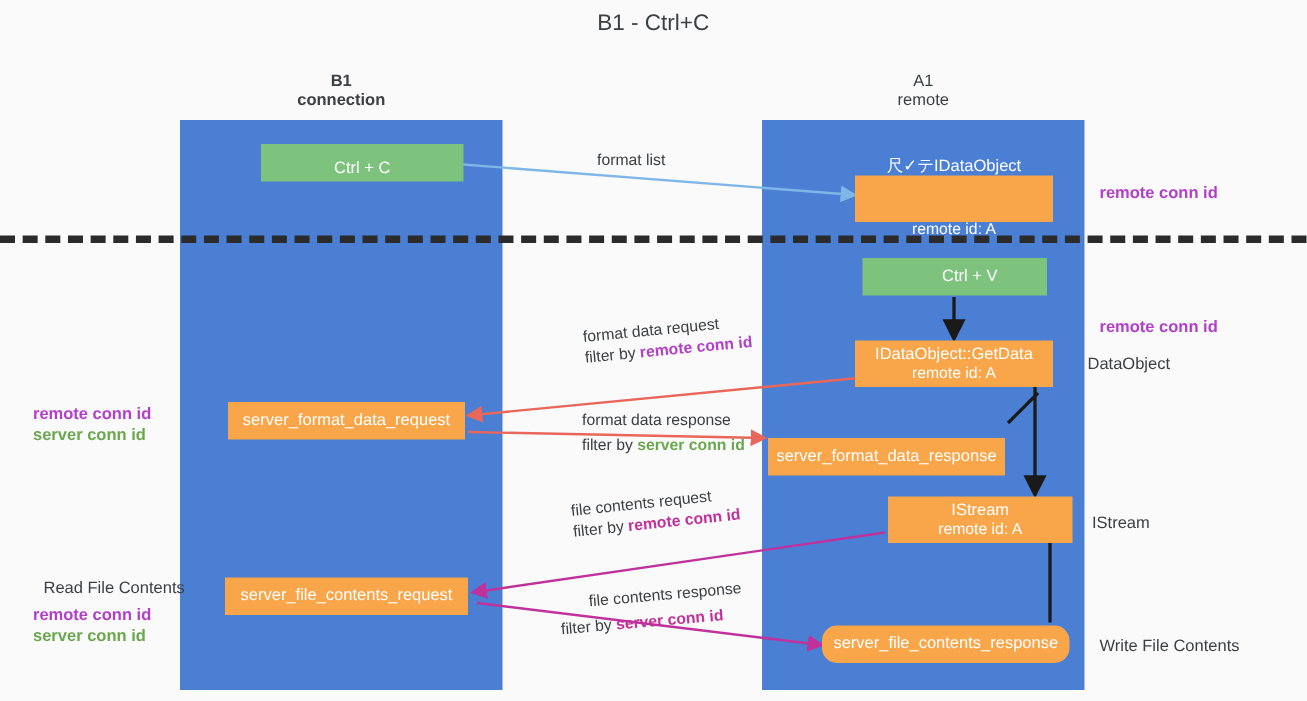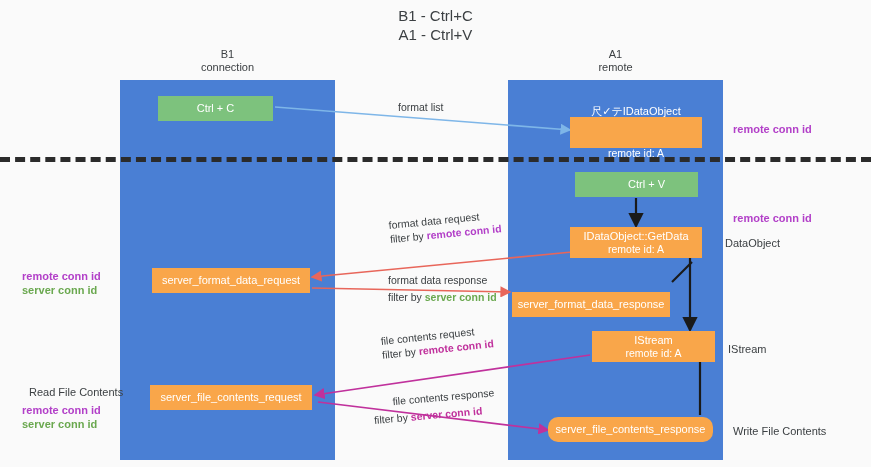--- a/index.html
+++ b/index.html
@@ -12,21 +12,21 @@
   .lane{position:absolute;background:#4a7fd4;}
   .lane.b1{left:120px;top:80px;width:215px;height:380px;}
   .lane.a1{left:508px;top:80px;width:215px;height:380px;}
 
   
   .maintitle{position:absolute;left:0;top:6px;width:871px;text-align:center;
              font-size:15px;line-height:19px;color:#3c4043;}
   .maintitle div{white-space:pre;}
 
   .lanehead{position:absolute;text-align:center;font-size:11px;line-height:13px;color:#3c4043;}
-  .lanehead.b1{left:120px;top:48px;width:215px;}
+  .lanehead.b1{left:120px;top:48px;width:215px;font-weight:bold;}
   .lanehead.a1{left:508px;top:48px;width:215px;}
 
   
   .box{position:absolute;display:flex;flex-direction:column;align-items:center;
        justify-content:center;text-align:center;color:#fff;font-size:11px;
        line-height:13px;box-sizing:border-box;padding:2px 4px;}
   .box.green{background:#7dc27d;}
   .box.orange{background:#f9a64a;}
   .box .l2{font-size:10.5px;}
 
@@ -49,21 +49,20 @@
   svg.arrows{position:absolute;left:0;top:0;width:871px;height:467px;
              pointer-events:none;overflow:visible;}
 </style>
 </head>
 <body>
 
 <div class="canvas">
 
   <div class="maintitle">
     <div>B1 - Ctrl+C</div>
-    <div>A1 - Ctrl+V</div>
   </div>
 
   <div class="lanehead b1">
     <div>B1</div>
     <div>connection</div>
   </div>
   <div class="lanehead a1">
     <div>A1</div>
     <div>remote</div>
   </div>
@@ -98,21 +97,21 @@
     <path d="M690,252 L690,330" stroke="#1a1a1a" stroke-width="2.2" fill="none" marker-end="url(#ah-blk)"></path>
 
     <path d="M590,355 L315,395" stroke="#c0319c" stroke-width="1.6" fill="none" marker-end="url(#ah-mag)"></path>
 
     <path d="M318,402 L548,430" stroke="#c0319c" stroke-width="1.6" fill="none" marker-end="url(#ah-mag)"></path>
 
     <path d="M672,282 L692,262" stroke="#1a1a1a" stroke-width="2.2" fill="none"></path>
     <path d="M700,360 L700,415" stroke="#1a1a1a" stroke-width="2.2" fill="none"></path>
   </svg>
 
-  <div class="box green" style="left:158px;top:96px;width:115px;height:25px;">
+  <div class="box green" style="left:174px;top:96px;width:135px;height:25px;justify-content:flex-end;">
     <span>Ctrl + C</span>
   </div>
 
   <div class="box orange" style="left:570px;top:117px;width:132px;height:31px;gap:29px;">
     <span>尺✓テIDataObject</span>
     <span class="l2">remote id: A</span>
   </div>
 
   <div class="box green" style="left:575px;top:172px;width:123px;height:25px;padding-left:24px;">
     <span>Ctrl + V</span>

